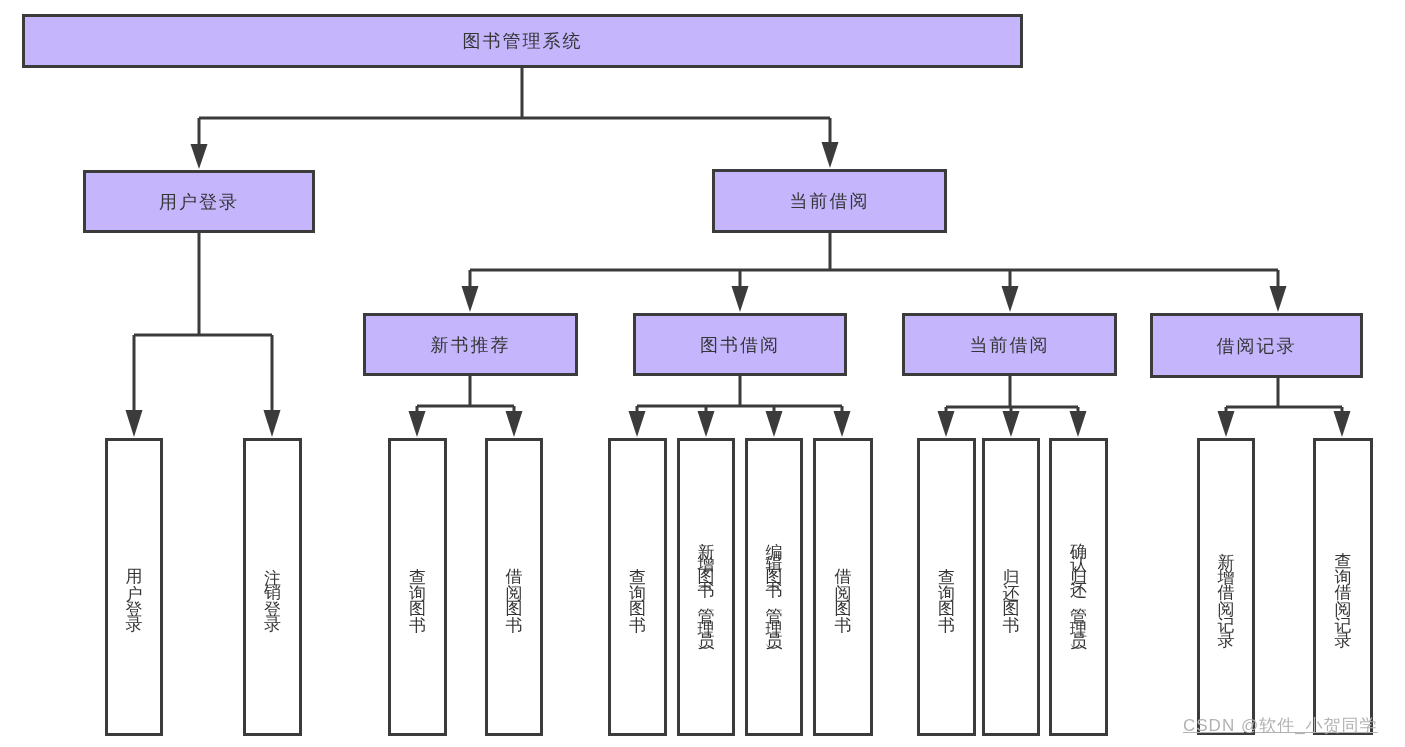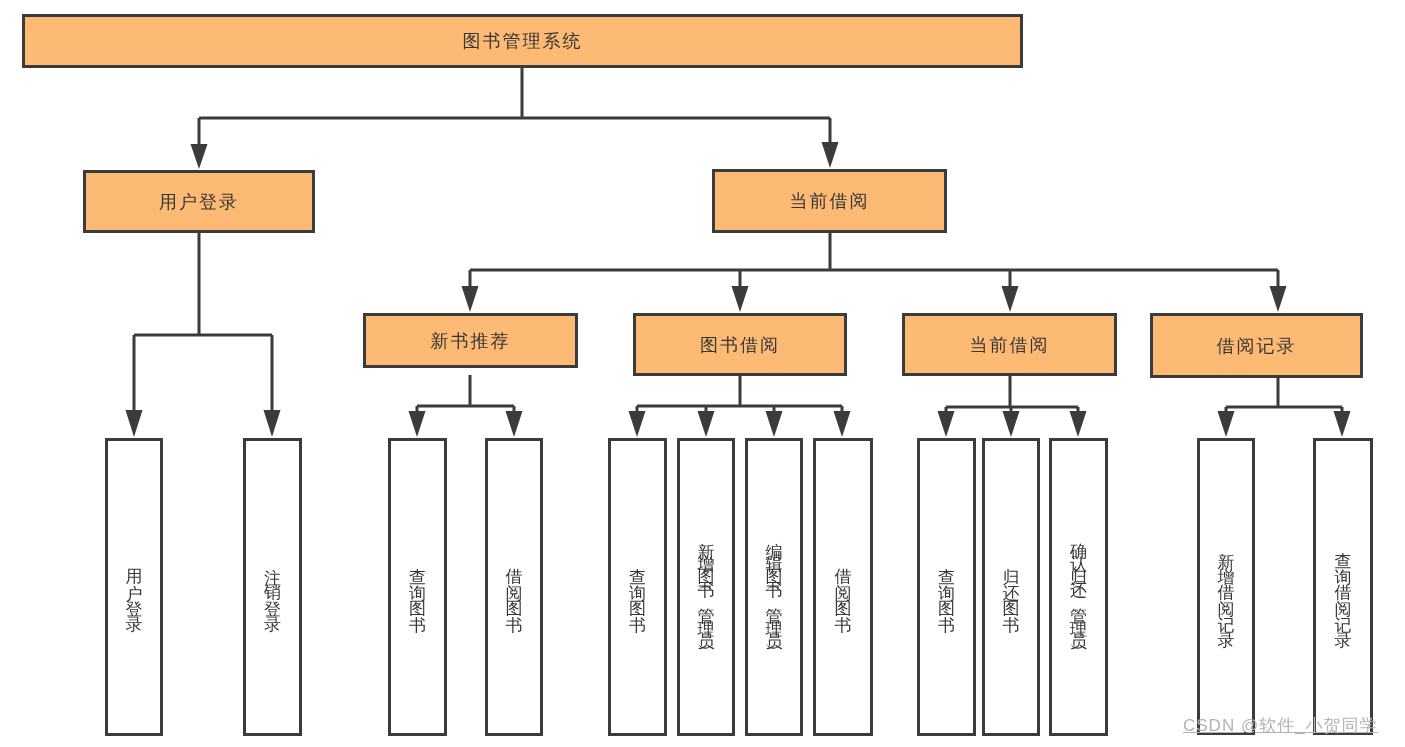--- a/index.html
+++ b/index.html
@@ -4,21 +4,21 @@
 <style>
   html,body{margin:0;padding:0;background:#fff;}
   .canvas{
     position:relative;width:1405px;height:747px;background:var(--bg,#fff);
     font-family:"Liberation Sans","DejaVu Sans",sans-serif;overflow:hidden;
   }
   .connectors{position:absolute;left:0;top:0;width:1405px;height:747px;color:var(--line,#3b3b3b);}
   .connectors path{stroke:currentColor;stroke-width:3;fill:none;}
   .connectors polygon{fill:currentColor;stroke:none;}
   .hnode{
-    position:absolute;box-sizing:border-box;background:#fdba74;
+    position:absolute;box-sizing:border-box;background:#c4b5fd;
     border:3px solid var(--line,#3b3b3b);
     display:flex;align-items:center;justify-content:center;
     font-size:18px;letter-spacing:2px;color:var(--text,#353535);
     z-index:2;
   }
   .vnode{
     position:absolute;box-sizing:border-box;background:#fff;
     border:3px solid var(--line,#3b3b3b);
     writing-mode:vertical-rl;text-orientation:mixed;
     display:flex;align-items:center;justify-content:center;
@@ -86,21 +86,21 @@
       <polygon points="1217.5,411 1234.5,411 1226,437"></polygon>
       <polygon points="1333.5,411 1350.5,411 1342,437"></polygon>
     </g>
   </svg>
 
   <div class="hnode" style="left:22px;top:14px;width:1001px;height:54px;">图书管理系统</div>
 
   <div class="hnode" style="left:83px;top:170px;width:232px;height:63px;">用户登录</div>
   <div class="hnode" style="left:712px;top:169px;width:235px;height:64px;">当前借阅</div>
 
-  <div class="hnode" style="left:363px;top:313px;width:215px;height:55px;text-align:right;">新书推荐</div>
+  <div class="hnode" style="left:363px;top:313px;width:215px;height:63px;text-align:right;">新书推荐</div>
   <div class="hnode" style="left:902px;top:313px;width:215px;height:63px;">当前借阅</div>
   <div class="hnode" style="left:633px;top:313px;width:214px;height:63px;">图书借阅</div>
   <div class="hnode" style="left:1150px;top:313px;width:213px;height:65px;">借阅记录</div>
 
   <div class="vnode" style="left:105px;top:438px;width:58px;height:298px;">用户登录</div>
   <div class="vnode" style="left:243px;top:438px;width:59px;height:298px;">注销登录</div>
 
   <div class="vnode" style="left:388px;top:438px;width:59px;height:298px;">查询图书</div>
   <div class="vnode" style="left:485px;top:438px;width:58px;height:298px;">借阅图书</div>
 

